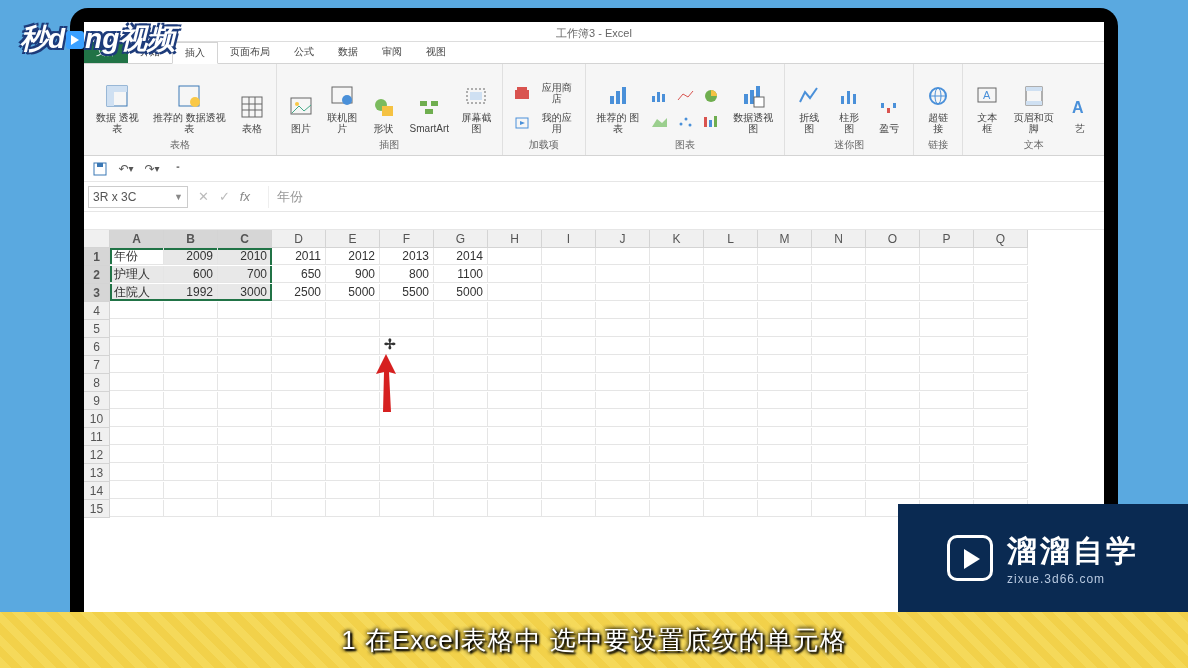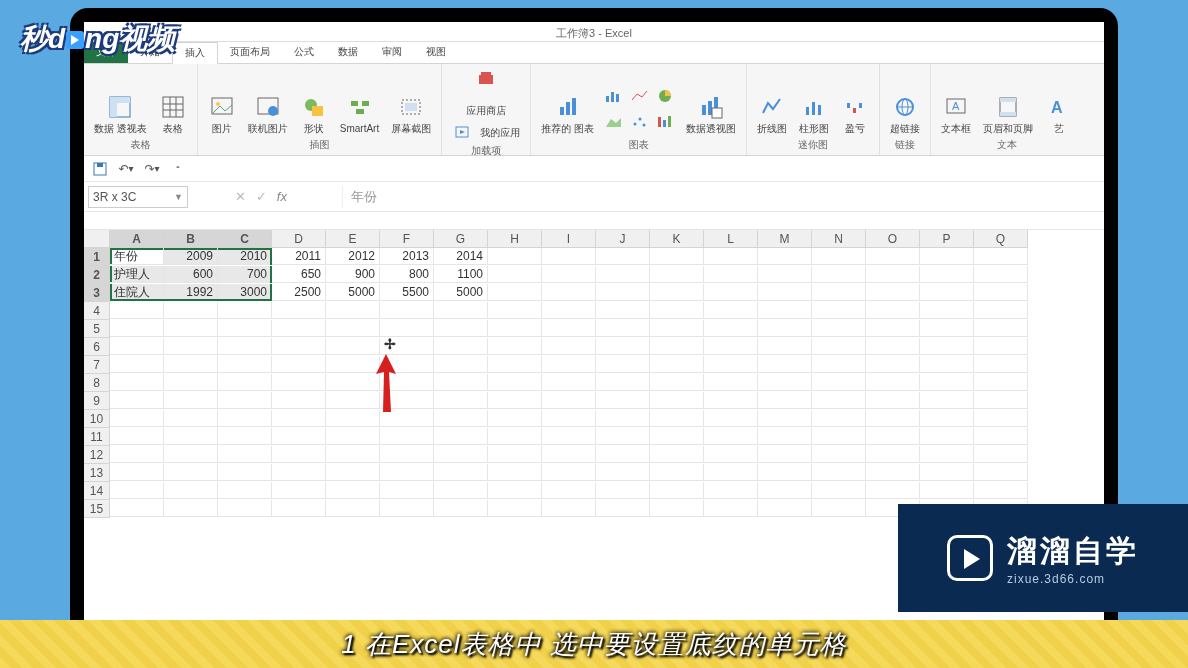--- a/index.html
+++ b/index.html
@@ -30,21 +30,21 @@
   .rbtn { display:flex; flex-direction:column; align-items:center; gap:2px; padding:2px 4px; cursor:pointer; }
   .rbtn .ic { width:28px; height:28px; display:flex; align-items:center; justify-content:center; }
   .rbtn.small .ic { width:20px; height:16px; }
   .rbtn .txt { font-size:10px; color:#444; text-align:center; line-height:1.1; }
   
   
   .qat { height: 26px; border-bottom:1px solid #e6e6e6; display:flex; align-items:center; gap:10px; padding:0 8px; font-size:12px; color:#555; }
   .qat .qbtn{ width:16px; height:16px; display:flex; align-items:center; justify-content:center; cursor:pointer; }
   
   
-  .formula-row { height: 30px; display:flex; align-items:center; border-bottom:1px solid #e6e6e6;gap:37px; }
+  .formula-row { height: 30px; display:flex; align-items:center; border-bottom:1px solid #e6e6e6; }
   .name-box { width:100px; height:22px; border:1px solid #ccc; margin-left:4px; display:flex; align-items:center; justify-content:space-between; padding:0 4px; font-size:12px; color:#555; }
   .name-box .caret { font-size:9px; color:#888; }
   .fx-btns { display:flex; gap:10px; padding:0 10px; color:#bbb; font-size:13px; }
   .fx-btns span{ cursor:pointer; }
   .fx-label { font-style:italic; color:#888; margin-right:8px;}
   .formula-input { flex:1; height:22px; border-left:1px solid #eee; padding:2px 8px; font-size:13px; color:#999; }
   .formula-extra { height:18px; border-bottom:1px solid #e6e6e6; }
   
   
   .grid { display:grid; grid-template-columns: 26px repeat(17, 54px); font-size:12px; color:#333; }
@@ -56,21 +56,21 @@
   .cell.active { background:#fff; }
   .sel-border-right::after{ content:""; position:absolute; right:-1px; top:0; bottom:-1px; width:2px; background:#217346; }
   .sel-border-bottom::before{ content:""; position:absolute; left:0; right:-1px; bottom:-1px; height:2px; background:#217346; }
   .sel-tl { box-shadow: inset 0 2px 0 0 #217346, inset 2px 0 0 0 #217346; }
   
   
   .red-arrow { position:absolute; left:290px; top:332px; width:24px; height:60px; pointer-events:none; }
   .plus-cursor { position:absolute; left:300px; top:314px; font-size:14px; color:#333; pointer-events:none; font-weight:bold; }
   
   
-  .caption-strip { position:absolute; left:0; right:0; bottom:0; height:48px; background: repeating-linear-gradient(45deg,#f5d95a,#f5d95a 8px,#f2d14a 8px,#f2d14a 16px); z-index:40; display:flex; align-items:center; justify-content:center;font-style:italic; }
+  .caption-strip { position:absolute; left:0; right:0; bottom:0; height:56px; background: repeating-linear-gradient(45deg,#f5d95a,#f5d95a 8px,#f2d14a 8px,#f2d14a 16px); z-index:40; display:flex; align-items:center; justify-content:center; }
   .caption-text { font-size:26px; color:#fff; text-shadow: 0 0 4px #000, 0 0 4px #000, 2px 2px 2px #000; letter-spacing:1px; }
   
   
   .brand-block { position:absolute; right:0; bottom:56px; width:290px; height:108px; background:#0a2a52; z-index:45; display:flex; align-items:center; justify-content:center; gap:14px; color:#fff; }
   .brand-block .playcircle { width:46px; height:46px; border:3px solid #fff; border-radius:10px; position:relative;}
   .brand-block .playcircle::after{ content:""; position:absolute; left:14px; top:11px; border-left:16px solid #fff; border-top:10px solid transparent; border-bottom:10px solid transparent;}
   .brand-block .btxt { display:flex; flex-direction:column; }
   .brand-block .big { font-size:30px; font-weight:600; letter-spacing:3px;}
   .brand-block .small { font-size:12px; letter-spacing:1px; color:#b8c9e0;}
   
@@ -113,20 +113,30 @@
                   <rect x="2" y="2" width="7" height="20" fill="#cfe0f2"></rect>
                   <rect x="2" y="2" width="20" height="6" fill="#cfe0f2"></rect>
                 </svg>
               </div>
               <div class="txt">数据
 透视表</div>
             </div>
           <div class="rbtn">
               <div class="ic">
                 <svg width="24" height="24">
+                  <rect x="2" y="2" width="20" height="20" fill="none" stroke="#3b78b5"></rect>
+                  <circle cx="18" cy="18" r="5" fill="#f9c846"></circle>
+                </svg>
+              </div>
+              <div class="txt">推荐的
+数据透视表</div>
+            </div>
+          <div class="rbtn">
+              <div class="ic">
+                <svg width="24" height="24">
                   <rect x="2" y="2" width="20" height="20" fill="none" stroke="#666"></rect>
                   <line x1="2" y1="9" x2="22" y2="9" stroke="#666"></line>
                   <line x1="2" y1="15" x2="22" y2="15" stroke="#666"></line>
                   <line x1="9" y1="2" x2="9" y2="22" stroke="#666"></line>
                   <line x1="15" y1="2" x2="15" y2="22" stroke="#666"></line>
                 </svg>
               </div>
               <div class="txt">表格</div>
             </div>
         </div>
@@ -182,21 +192,21 @@
               </div>
               <div class="txt">屏幕截图</div>
             </div>
         </div>
         <div class="label">插图</div>
       </div>
 
       <div class="ribbon-group">
         <div class="items">
           <div style="display:flex;flex-direction:column;gap:4px;">
-            <div class="rbtn small" style="flex-direction:column;gap:19px;">
+            <div class="rbtn small" style="flex-direction:row;gap:8px;">
                 <div class="ic">
                   <svg width="16" height="14">
                     <rect x="1" y="4" width="14" height="9" fill="#d9534f"></rect>
                     <rect x="3" y="1" width="10" height="3" fill="#d9534f"></rect>
                   </svg>
                 </div>
                 <div class="txt">应用商店</div>
               </div>
             <div class="rbtn small" style="flex-direction:row;gap:8px;">
                 <div class="ic">

